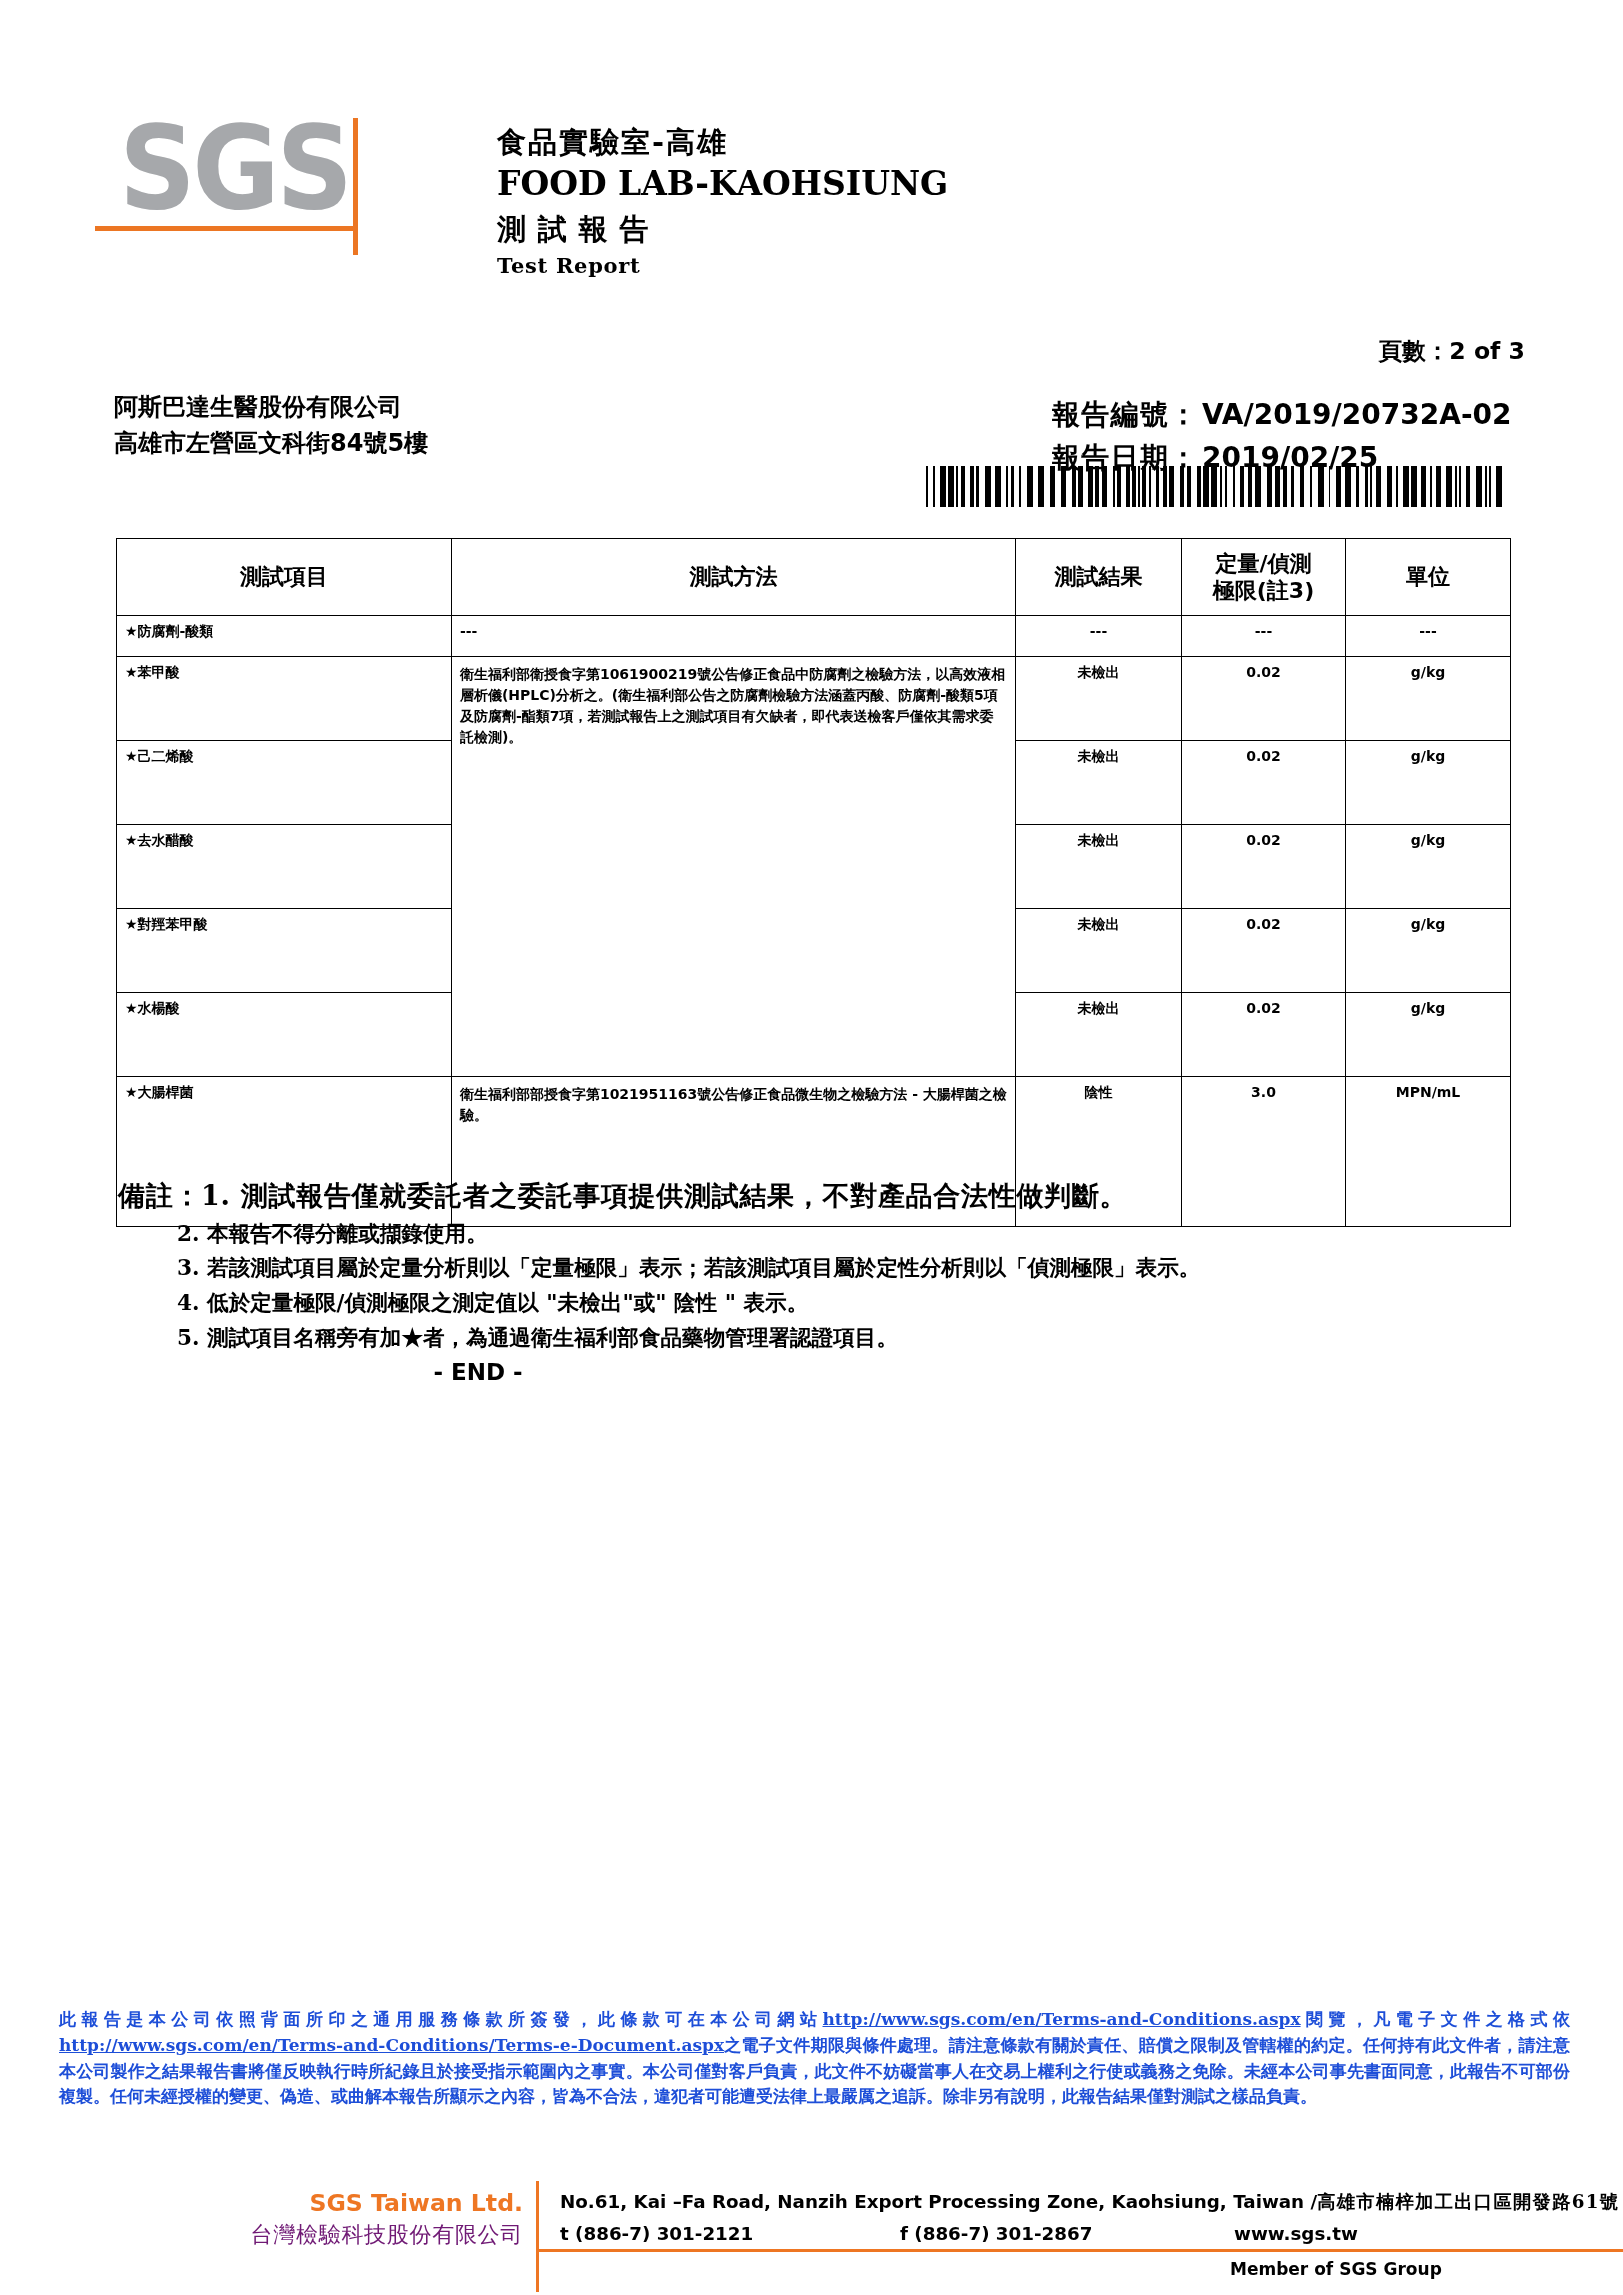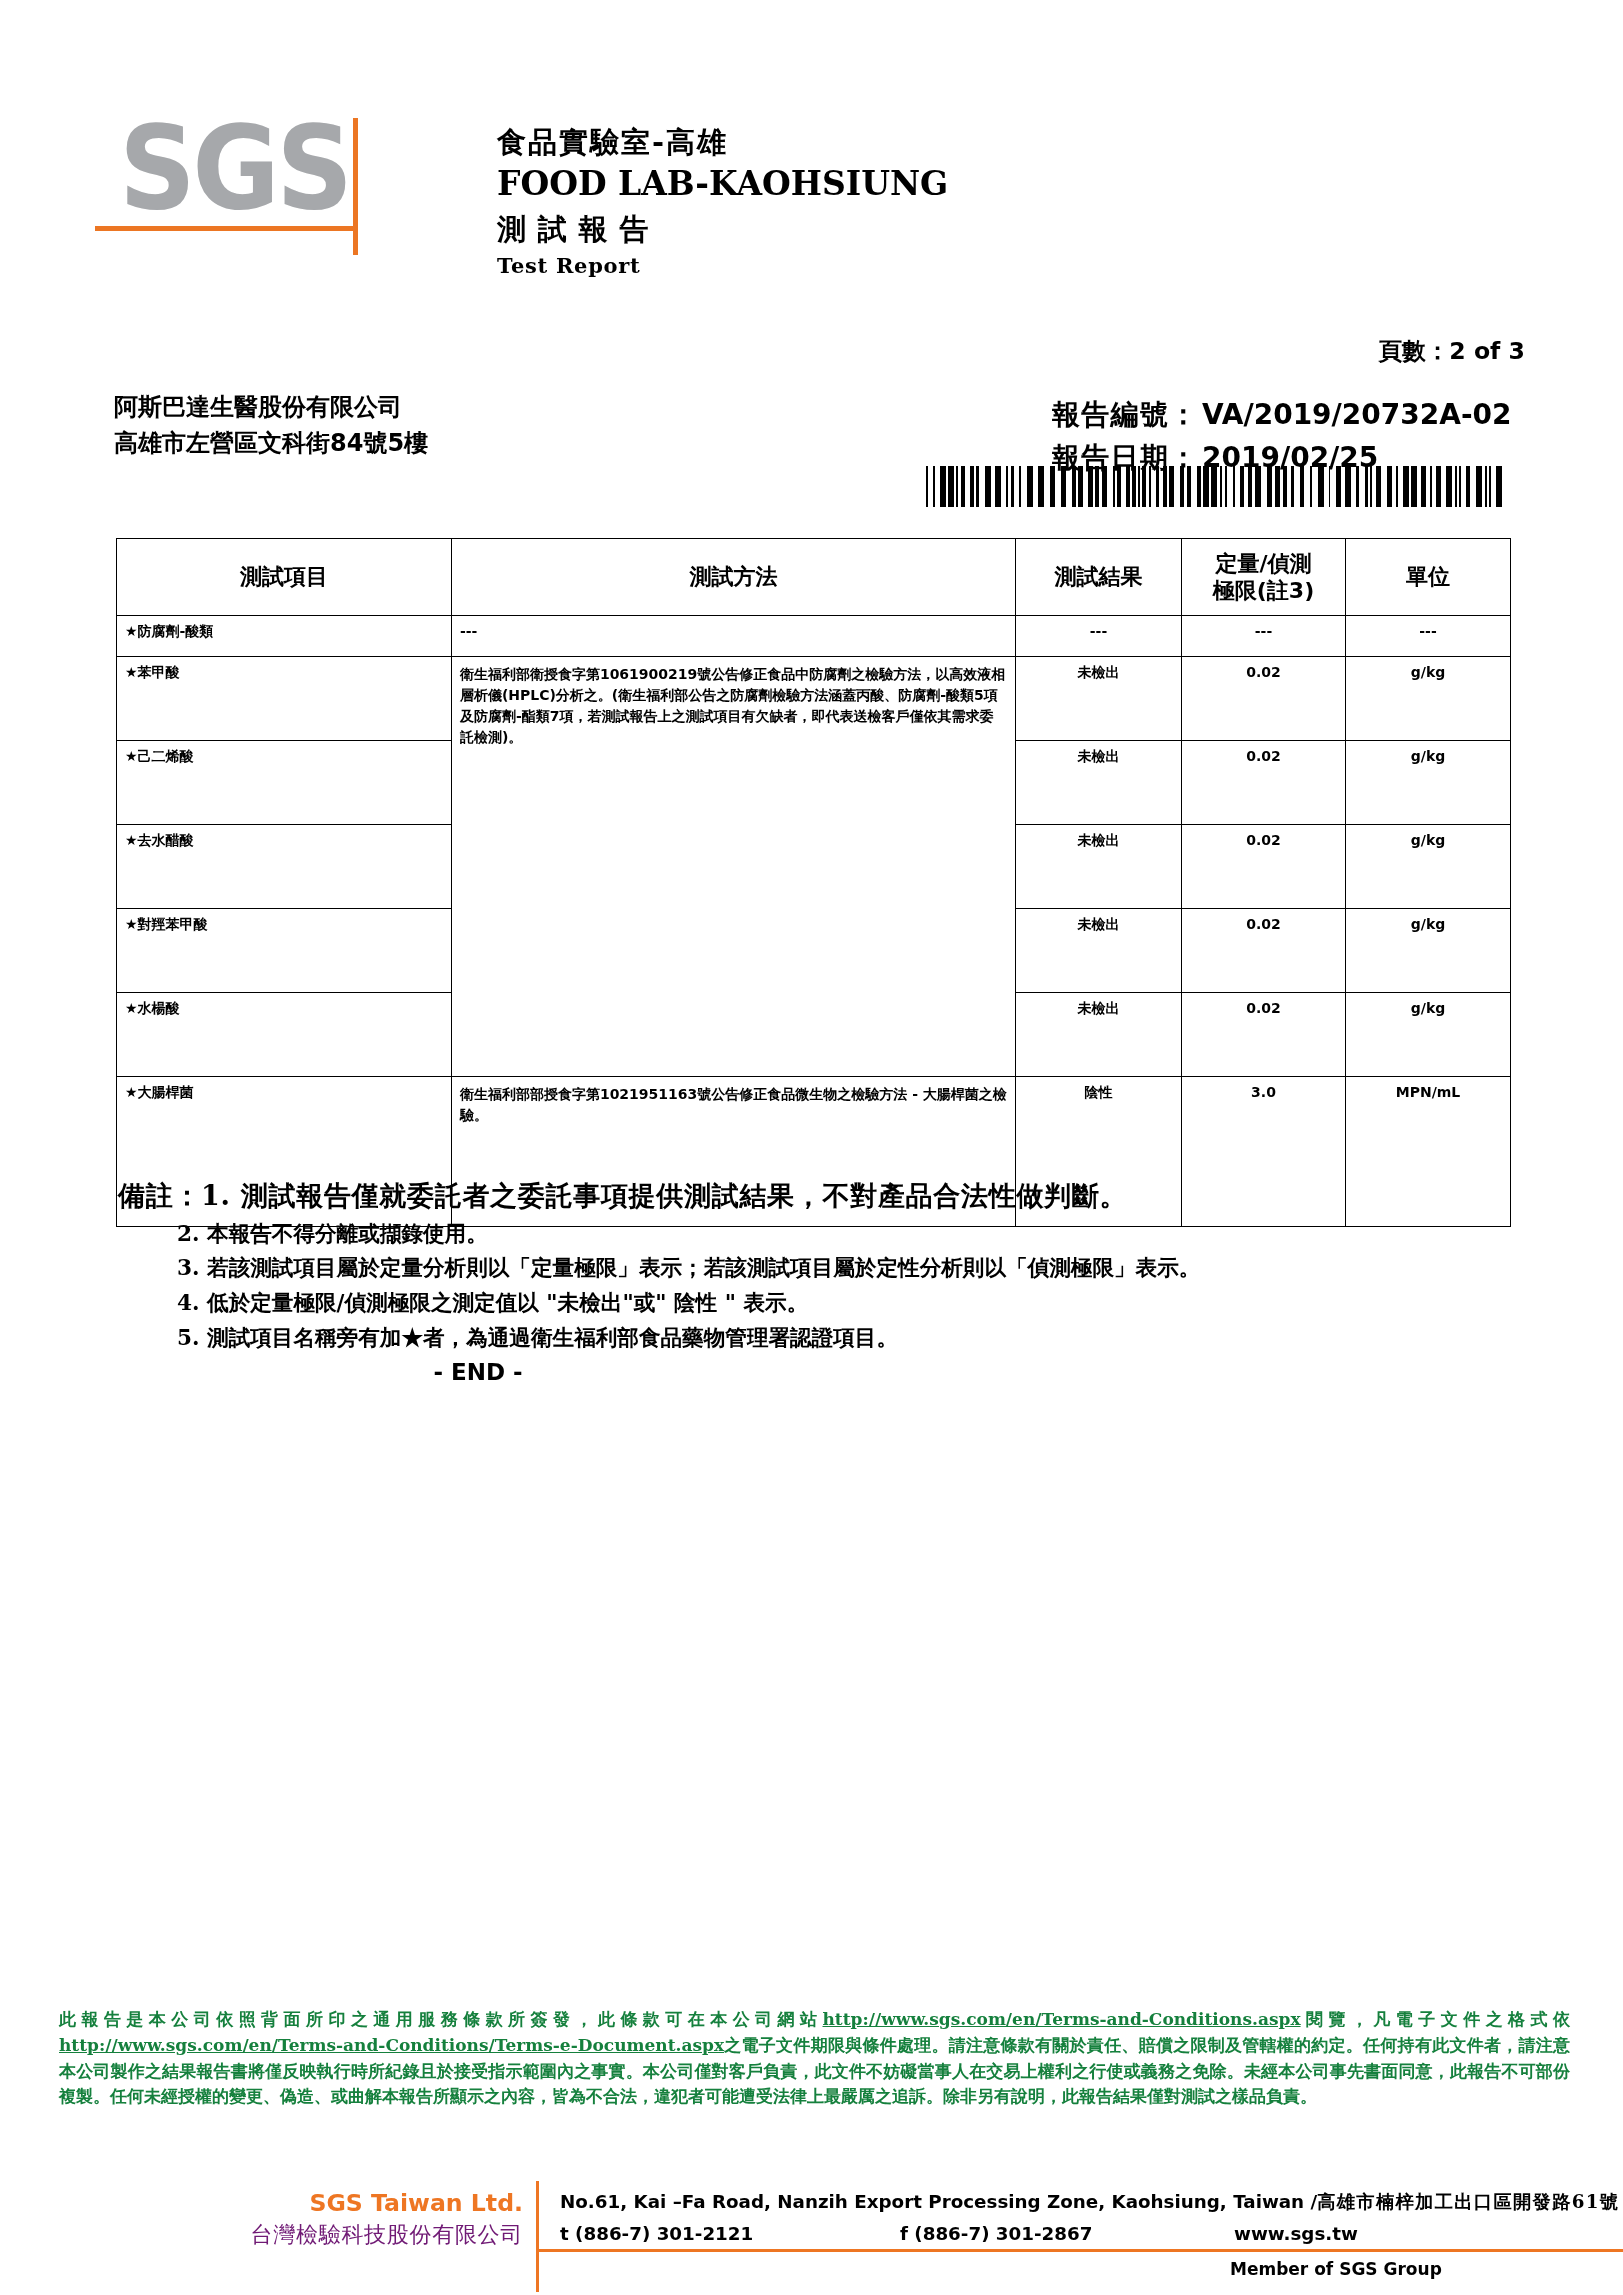--- a/index.html
+++ b/index.html
@@ -222,21 +222,21 @@
   .disclaimer {
     position: absolute;
     left: 59px;
     top: 2007px;
     width: 1511px;
     font-family: "DejaVu Serif", "Liberation Serif", serif;
     font-size: 17px;
     font-weight: bold;
     line-height: 1.52;
     text-align: justify;
-    color: #15803d;
+    color: #1d4ed8;
   }
   .disclaimer u { text-decoration: underline; }
 
   
   .footer {
     position: absolute;
     left: 0;
     top: 2178px;
     width: 1623px;
     height: 118px;

